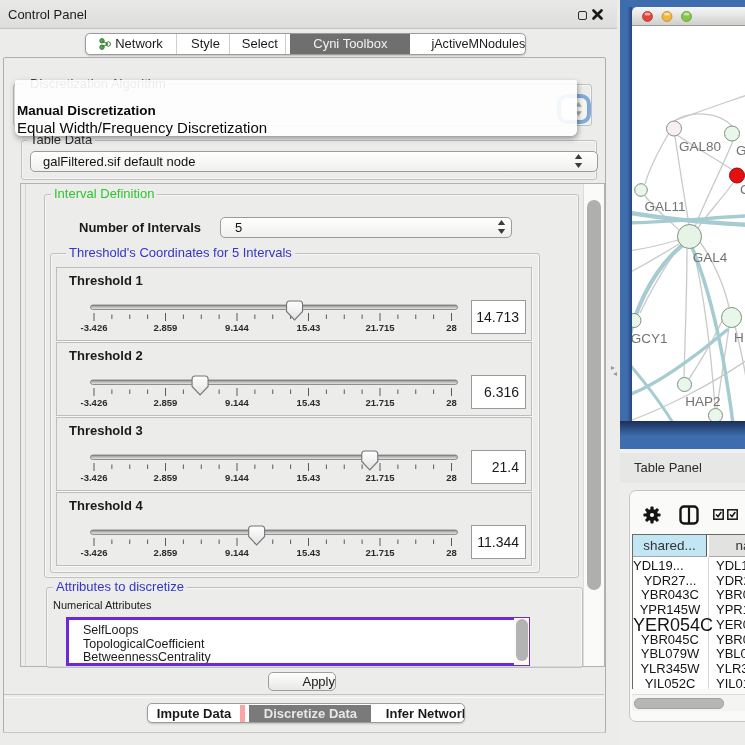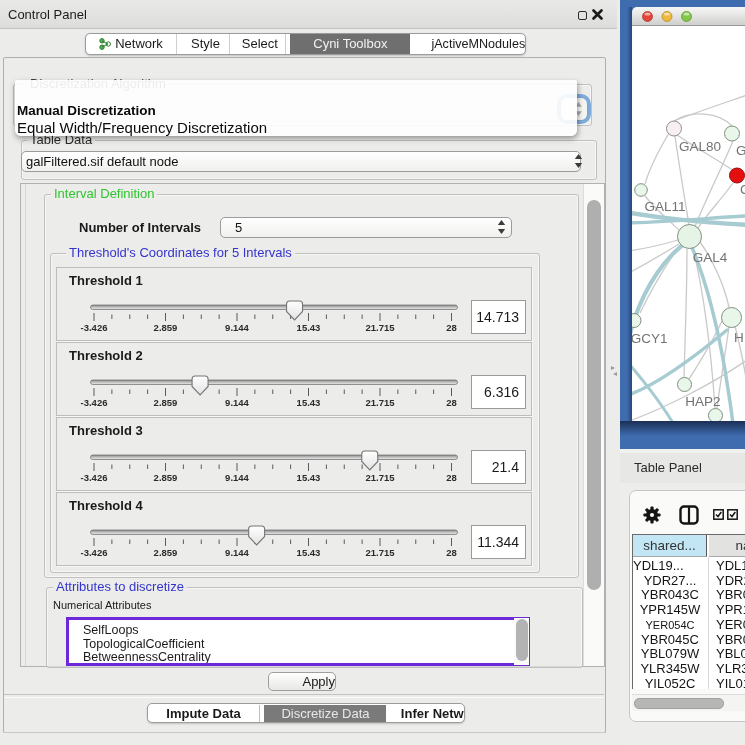--- a/index.html
+++ b/index.html
@@ -45,21 +45,21 @@
 <div class="grp" style="left:13px;top:84px;width:577px;height:40px"></div>
 <div class="glab" style="left:27px;top:77px;color:#3d3d3d">Discretization Algorithm</div>
 <div class="a" style="left:560px;top:97px;width:26px;height:22px;border-radius:7px;background:#F4F4F2;border:1px solid #7FA3CC;box-shadow:0 0 0 3px rgba(100,155,215,.8)"></div>
 <svg class="a" style="left:574px;top:102px" width="9" height="14">
     <path d="M4.5 0 L8 4.8 H1 Z" fill="#ABABAB"></path>
     <path d="M4.5 14 L8 9.2 H1 Z" fill="#ABABAB"></path>
   </svg>
 
 <div class="grp" style="left:21px;top:140px;width:574px;height:38px"></div>
 <div class="glab" style="left:27px;top:133px;color:#2b2b2b">Table Data</div>
-<div class="combo" style="left:21px;top:151px;width:554px;height:19px;line-height:19px;padding-left:4px">galFiltered.sif default node</div>
+<div class="combo" style="left:30px;top:151px;width:554px;height:19px;line-height:19px;padding-left:12px">galFiltered.sif default node</div>
 <svg class="a" style="left:574px;top:154px" width="9" height="14">
     <path d="M4.5 0 L8.2 5 H0.8 Z" fill="#3c3c3c"></path>
     <path d="M4.5 14 L8.2 9 H0.8 Z" fill="#3c3c3c"></path>
   </svg>
 
 <div class="a" style="left:20px;top:183px;width:585px;height:484px;border:1px solid #B2B2B0;box-sizing:border-box"></div>
 <div class="a" style="left:583px;top:184px;width:21px;height:482px;background:#FAFAF8;border-left:1px solid #DCDCDA;box-sizing:border-box"></div>
 <div class="a" style="left:587px;top:200px;width:14px;height:390px;background:#AFAFAF;border-radius:7px"></div>
 
 <div class="a" style="left:25px;top:184px;width:1px;height:482px;background:#D8D8D6"></div>
@@ -284,22 +284,22 @@
  <div style="padding:4px 0 0 14px;font-size:12.5px;line-height:13.6px">SelfLoops<br>TopologicalCoefficient<br>BetweennessCentrality</div>
 </div>
 <div class="a" style="left:514px;top:618px;width:15px;height:47px;background:#FBFBF9"></div>
 <div class="a" style="left:516px;top:619px;width:12px;height:42px;background:#B3B3B3;border-radius:6px"></div>
 
 <div class="a" style="left:268px;top:672px;width:66px;height:17px;border:1px solid #9E9E9E;border-radius:5px;background:linear-gradient(#FFFFFF,#E7E7E5);font-size:13px;text-align:right;line-height:17px">Apply</div>
 
 <div class="a" style="left:4px;top:694px;width:600px;height:2px;border-top:1px solid #C4C4C2;border-bottom:1px solid #FAFAF8"></div>
 
 <div class="a" style="left:147px;top:703px;width:318px;height:20px;background:#fff;border:1px solid #9C9C9C;border-radius:5px;box-shadow:0 1px 2px rgba(0,0,0,.18);box-sizing:border-box;overflow:hidden;white-space:nowrap">
- <div class="seg" style="width:112px;line-height:18px;border-right:1px solid #fca5a5;font-weight:bold">Impute Data</div>
- <div class="seg" style="width:122px;line-height:18px;background:#7A7A7A;color:#E8E8E8;font-weight:normal">Discretize Data</div>
+ <div class="seg" style="width:97px;line-height:18px;border-right:5px solid #fca5a5;font-weight:bold">Impute Data</div>
+ <div class="seg" style="width:122px;line-height:18px;background:#7A7A7A;color:#E8E8E8;font-weight:bold">Discretize Data</div>
  <div class="seg" style="width:103px;line-height:18px;font-weight:bold">Infer Network</div>
 </div>
 
 <div class="a" style="left:611px;top:366px;width:4px;height:4px;border-left:4px solid #9a9a9a;border-top:2px solid transparent;border-bottom:2px solid transparent;width:0;height:0"></div>
 <div class="a" style="left:613px;top:372px;width:0;height:0;border-right:4px solid #9a9a9a;border-top:2px solid transparent;border-bottom:2px solid transparent"></div>
 
 <div class="a" style="left:620px;top:0;width:125px;height:449px;background:#3E6CAE"></div>
 
 <div class="a" style="left:632px;top:7px;width:113px;height:19px;background:linear-gradient(#F6F6F6,#E6E6E4 45%,#CFCFCD);border-bottom:1px solid #999;border-radius:5px 0 0 0;box-sizing:border-box"></div>
 <svg class="a" style="left:642px;top:11px" width="55" height="11">
@@ -402,21 +402,21 @@
  <div style="position:absolute;left:75.5px;top:0;width:120px;height:22px;background:#E2E2E0;border-bottom:1px solid #A8A8A8;box-sizing:border-box;font-size:13.5px;line-height:21px;color:#333;padding-left:27px">name</div>
  <div style="position:absolute;left:75px;top:22px;width:1px;height:136px;background:#D8D8D8"></div>
  <div style="position:absolute;left:0;top:24.0px;width:74px;text-align:left;font-size:13px;line-height:14.7px;color:#141414">YDL19...</div>
 <div style="position:absolute;left:83px;top:24.0px;font-size:13px;line-height:14.7px;color:#141414;white-space:nowrap">YDL119W</div>
 <div style="position:absolute;left:0;top:38.7px;width:74px;text-align:center;font-size:13px;line-height:14.7px;color:#141414">YDR27...</div>
 <div style="position:absolute;left:83px;top:38.7px;font-size:13px;line-height:14.7px;color:#141414;white-space:nowrap">YDR219W</div>
 <div style="position:absolute;left:0;top:53.4px;width:74px;text-align:center;font-size:13px;line-height:14.7px;color:#141414">YBR043C</div>
 <div style="position:absolute;left:83px;top:53.4px;font-size:13px;line-height:14.7px;color:#141414;white-space:nowrap">YBR019W</div>
 <div style="position:absolute;left:0;top:68.1px;width:74px;text-align:center;font-size:13px;line-height:14.7px;color:#141414">YPR145W</div>
 <div style="position:absolute;left:83px;top:68.1px;font-size:13px;line-height:14.7px;color:#141414;white-space:nowrap">YPR119W</div>
-<div style="position:absolute;left:0;top:82.8px;width:74px;text-align:center;font-size:11px;line-height:14.7px;color:#141414">YER054C</div>
+<div style="position:absolute;left:0;top:82.8px;width:74px;text-align:center;font-size:18px;line-height:14.7px;color:#141414">YER054C</div>
 <div style="position:absolute;left:83px;top:82.8px;font-size:13px;line-height:14.7px;color:#141414;white-space:nowrap">YER019W</div>
 <div style="position:absolute;left:0;top:97.5px;width:74px;text-align:center;font-size:13px;line-height:14.7px;color:#141414">YBR045C</div>
 <div style="position:absolute;left:83px;top:97.5px;font-size:13px;line-height:14.7px;color:#141414;white-space:nowrap">YBR019W</div>
 <div style="position:absolute;left:0;top:112.2px;width:74px;text-align:center;font-size:13px;line-height:14.7px;color:#141414">YBL079W</div>
 <div style="position:absolute;left:83px;top:112.2px;font-size:13px;line-height:14.7px;color:#141414;white-space:nowrap">YBL019W</div>
 <div style="position:absolute;left:0;top:126.9px;width:74px;text-align:center;font-size:13px;line-height:14.7px;color:#141414">YLR345W</div>
 <div style="position:absolute;left:83px;top:126.9px;font-size:13px;line-height:14.7px;color:#141414;white-space:nowrap">YLR319W</div>
 <div style="position:absolute;left:0;top:141.6px;width:74px;text-align:center;font-size:13px;line-height:14.7px;color:#141414">YIL052C</div>
 <div style="position:absolute;left:83px;top:141.6px;font-size:13px;line-height:14.7px;color:#141414;white-space:nowrap">YIL019W</div>
 </div>

